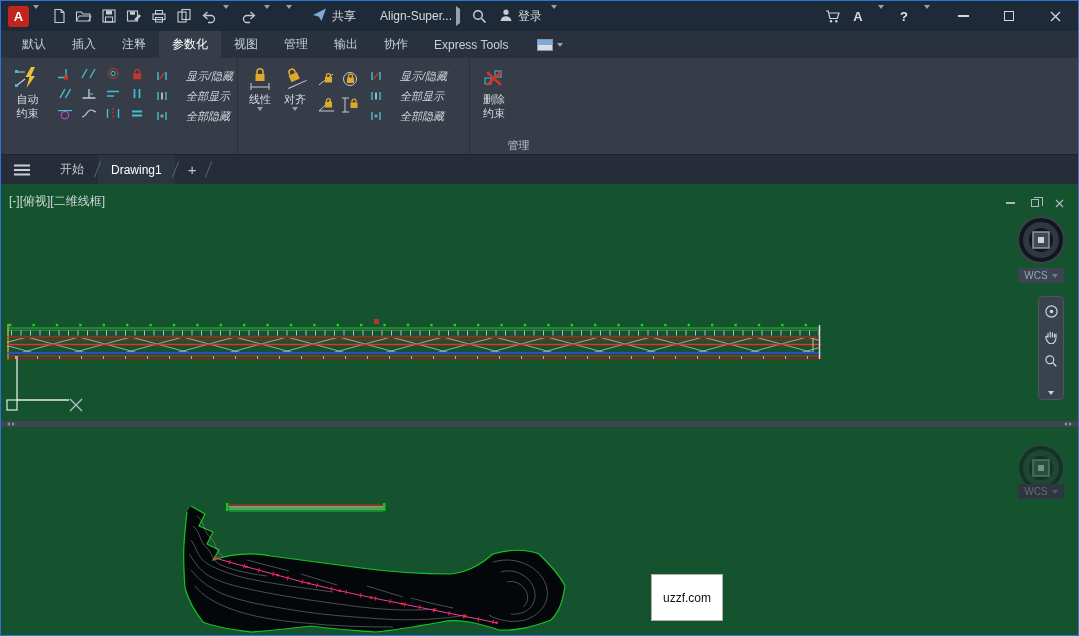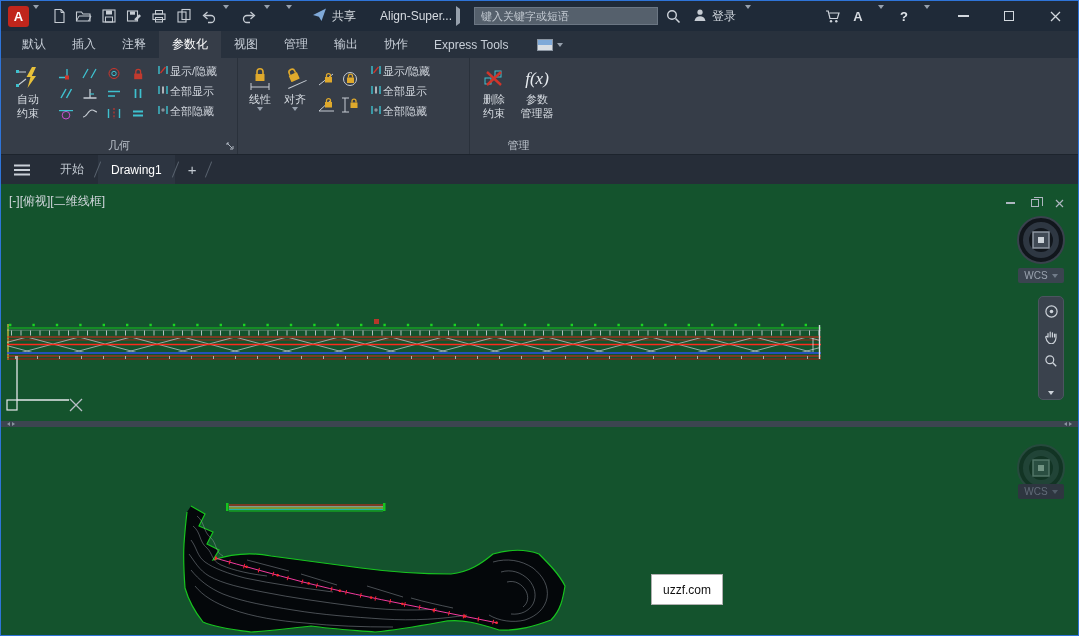--- a/index.html
+++ b/index.html
@@ -44,21 +44,21 @@
   .rpanel-body { flex:1; display:flex; align-items:flex-start; padding:4px 4px 0 5px; }
   .rpanel-label { height:17px; font-size:11px; color:#bcc3cc; display:flex; align-items:center; justify-content:center; gap:4px; position:relative; }
   .launcher { position:absolute; right:3px; bottom:2px; color:#aeb6c0; }
   .geo { width:236px; } .dim { width:232px; } .mgr { width:98px; }
   .bigbtn { display:flex; flex-direction:column; align-items:center; gap:1px; color:#d7dce2; font-size:11px; line-height:13px; text-align:center; padding-top:2px; }
   .bigbtn .bicon { height:28px; display:grid; place-items:center; }
   .cgrid { display:grid; grid-template-columns:repeat(4,24px); grid-auto-rows:20px; margin:1px 0 0 4px; }
   .cic { display:grid; place-items:center; }
   .dgrid { display:grid; grid-template-columns:repeat(2,24px); grid-auto-rows:26px; margin:4px 0 0 2px; }
   .shgroup { display:flex; flex-direction:column; margin-left:6px; margin-top:2px; }
-  .shrow { display:flex; align-items:flex-start; gap:0; height:20px; font-size:11px; color:#d0d5dc; white-space:nowrap; }
+  .shrow { display:flex; align-items:flex-end; gap:17px; height:20px; font-size:11px; color:#d0d5dc; white-space:nowrap;font-style:italic; }
   .fx { font-family:"Liberation Serif","DejaVu Serif",serif; font-style:italic; font-size:17px; color:#e8ecf0; }
 
   
   .filetabs { height:30px; flex:0 0 30px; background:#262d38; border-top:1px solid #1d242d; display:flex; align-items:center; padding-left:12px; font-size:12px; color:#c2c9d1; }
   .hamb { margin-right:16px; display:grid; place-items:center; }
   .ftab { padding:0 13px; height:100%; display:flex; align-items:center; }
   .ftab.active { color:#fff; background:#2d3541; }
   .slash { width:1px; height:17px; background:#5a6470; transform:rotate(22deg); }
   .plus-tab { padding:0 12px; font-size:15px; }
 
@@ -77,21 +77,21 @@
   .wcsbox { position:absolute; width:46px; height:15px; border-radius:2px; display:flex; align-items:center; justify-content:center; gap:4px; font-size:10px; }
   .wcs1 { left:1017px; top:84px; background:#3b4450; color:#9aa3af; }
   .wcs2 { left:1017px; top:300px; background:#2e3640; color:#626c79; }
   .wcs1 .tri-down { border-top-color:#717c89; }
   .wcs2 .tri-down { border-top-color:#4f5a66; }
   .vcube { position:absolute; width:56px; height:56px; }
   .vc1 { left:1012px; top:28px; } .vc2 { left:1012px; top:256px; opacity:.5; }
   .navbar { position:absolute; left:1037px; top:112px; width:26px; height:104px; background:#3a424d; border:1px solid #4c5560; border-radius:5px; display:flex; flex-direction:column; align-items:center; padding:7px 0 4px; gap:10px; color:#ccd2d9; }
   .nav-ic { display:grid; place-items:center; }
   .navbar .tri-down { border-top-color:#ccd2d9; margin-top:auto; }
-  .wm { position:absolute; left:650px; top:390px; width:72px; height:31px; background:#fff; border:1px solid #b0b0b0; display:grid; place-items:center; font-size:12px; color:#111; }
+  .wm { position:absolute; left:650px; top:390px; width:72px; height:47px; background:#fff; border:1px solid #b0b0b0; display:grid; place-items:center; font-size:12px; color:#111; }
   .crosshair { position:absolute; left:68px; top:214px; }
   .ucs { position:absolute; left:4px; top:172px; }
   .band { position:absolute; left:0; top:132px; }
   .mapsvg { position:absolute; left:150px; top:306px; }
 </style>
 </head>
 <body>
 
 <div class="window">
 
@@ -159,21 +159,20 @@
       <span class="caret"><i class="tri-down"></i></span>
     </div>
     <div class="share">
       <span><svg width="15" height="15" viewBox="0 0 15 15">
             <path d="M1 8L14 1.5 9.5 14l-2.6-4.3L1 8z" fill="#7fa9d8"></path>
           </svg></span>
       <span>共享</span>
     </div>
     <span class="doc-title">Align-Super...</span>
     <span class="caret"><i class="tri-right"></i></span>
-    <input class="search-box" type="text" placeholder="键入关键字或短语" style="">
     <span class="sicon">
         <svg width="15" height="15" viewBox="0 0 15 15">
           <circle cx="6" cy="6" r="4.3" fill="none" stroke="#cfd5dc" stroke-width="1.4"></circle>
           <path d="M9.5 9.5L13.5 13.5" stroke="#cfd5dc" stroke-width="1.6"></path>
         </svg>
       </span>
     <div class="signin">
       <span><svg width="14" height="14" viewBox="0 0 14 14">
             <circle cx="7" cy="4.2" r="2.6" fill="#c6ccd3"></circle>
             <path d="M1.5 13c.6-3.4 3-4.8 5.5-4.8S11.9 9.6 12.5 13z" fill="#c6ccd3"></path>
@@ -326,26 +325,20 @@
           </div>
           <div class="shrow">
             <span><svg width="14" height="12" viewBox="0 0 14 12">
                   <path d="M3 2v8M11 2v8" stroke="#3ec1cf" stroke-width="1.4" fill="none"></path>
                   <circle cx="7" cy="6" r="1.7" fill="#89919a"></circle>
                 </svg></span>
             <span>全部隐藏</span>
           </div>
         </div>
       </div>
-      <div class="rpanel-label">
-        <span>几何</span>
-        <span class="launcher"><svg width="8" height="8" viewBox="0 0 8 8">
-              <path d="M1 1h2M1 1v2M1 1l5 5M7 4v3H4" stroke="#aeb6c0" fill="none"></path>
-            </svg></span>
-      </div>
     </div>
 
     <div class="rpanel dim">
       <div class="rpanel-body">
         <div class="bigbtn" style="width:34px;justify-content:flex-end;">
           <span class="bicon">
               <svg width="24" height="26" viewBox="0 0 24 26">
                 <path d="M3 22h18M3 18v7M21 18v7" stroke="#c6ccd3" fill="none"></path>
                 <path d="M9 9V6.8a3 3 0 0 1 6 0V9" stroke="#dfa92c" fill="none" stroke-width="1.6"></path>
                 <rect x="7.5" y="9" width="9" height="7" fill="#dfa92c" rx="0.5"></rect>
@@ -428,25 +421,20 @@
         <div class="bigbtn" style="width:38px;font-family:Liberation Serif, serif;">
           <span class="bicon">
               <svg width="22" height="20" viewBox="0 0 22 20">
                 <rect x="2" y="10" width="6" height="6" stroke="#3ec1cf" fill="none"></rect>
                 <rect x="12" y="3" width="6" height="6" stroke="#3ec1cf" fill="none"></rect>
                 <path d="M4 4L18 17M18 4L4 17" stroke="#d0352b" stroke-width="2.4"></path>
               </svg>
             </span>
           <span>删除</span>
           <span>约束</span>
-        </div>
-        <div class="bigbtn" style="width:48px;">
-          <span class="bicon fx">f(x)</span>
-          <span>参数</span>
-          <span>管理器</span>
         </div>
       </div>
       <div class="rpanel-label">
         <span>管理</span>
       </div>
     </div>
 
     <div style="flex:1;"></div>
   </div>
 

